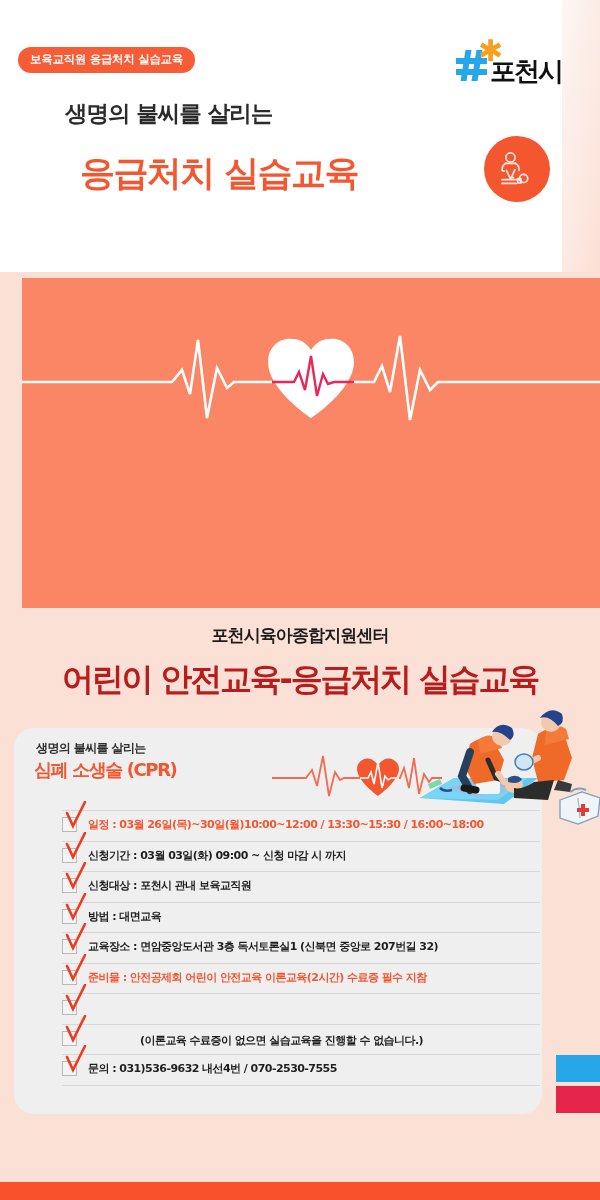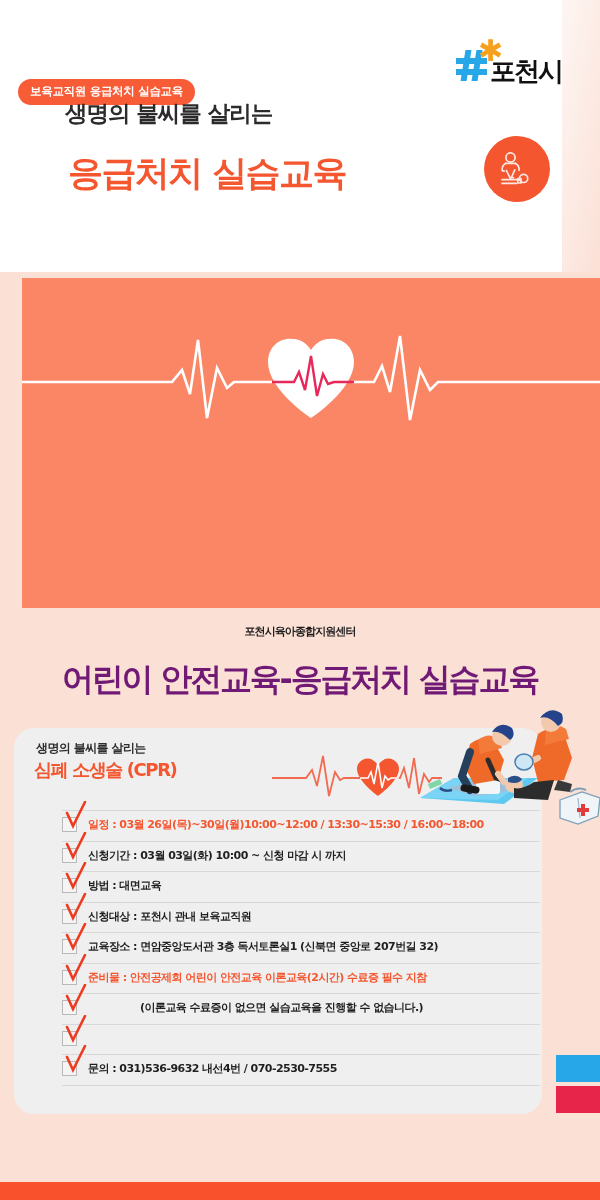--- a/index.html
+++ b/index.html
@@ -8,65 +8,65 @@
     font-family:"DejaVu Sans","Liberation Sans",sans-serif;
     background:#fbe0d5;
   }
   .poster{position:relative;width:600px;height:1200px;background:#fbe0d5;overflow:hidden;}
 
   
   .header{position:absolute;left:0;top:0;width:600px;height:272px;
     background:linear-gradient(100deg,#ffffff 0%,#ffffff 72%,#fdf4f1 88%,#fbe0d5 100%);}
   .hdr-white{position:absolute;left:0;top:0;width:562px;height:272px;background:#fff;}
   .badge{position:absolute;left:18px;top:47px;background:#f85c36;color:#fff;
-    border-radius:13px;padding:5px 12px 6px;font-size:11.5px;font-weight:700;letter-spacing:-0.3px;white-space:nowrap;margin-top:32px;}
+    border-radius:13px;padding:5px 12px 6px;font-size:11.5px;font-weight:700;letter-spacing:-0.3px;white-space:nowrap;}
   .hdr-sub{position:absolute;left:65px;top:98px;font-size:22.5px;font-weight:600;color:#2b2b2b;letter-spacing:-1px;white-space:nowrap;}
-  .hdr-title{position:absolute;left:68px;top:150px;font-size:35px;font-weight:800;color:#f4562f;letter-spacing:-1.6px;white-space:nowrap;}
+  .hdr-title{position:absolute;left:80px;top:150px;font-size:35px;font-weight:800;color:#f4562f;letter-spacing:-1.6px;white-space:nowrap;}
 
   
   .citylogo{position:absolute;right:38px;top:36px;display:flex;align-items:flex-end;height:46px;}
   .hash{position:relative;width:34px;height:34px;margin-right:1px;}
   .hash .hb{position:absolute;background:#27a7e7;}
   .hash .hb.v1{left:8px;top:2px;width:6px;height:31px;transform:skewX(-9deg);}
   .hash .hb.v2{left:19px;top:2px;width:6px;height:31px;transform:skewX(-9deg);}
   .hash .hb.h1{left:1px;top:10px;width:31px;height:6px;}
   .hash .hb.h2{left:1px;top:21px;width:31px;height:6px;}
   .aster{position:absolute;left:23px;top:-12px;color:#f6a11e;font-size:30px;font-weight:900;line-height:1;}
   .cityname{font-size:26px;font-weight:800;color:#111;letter-spacing:-2px;line-height:1;position:relative;top:2px;}
 
   .cprcircle{position:absolute;right:50px;top:136px;width:66px;height:66px;border-radius:50%;
     background:#f4562f;display:flex;align-items:center;justify-content:center;}
 
   
   .banner{position:absolute;left:22px;top:278px;width:578px;height:330px;background:#fa8665;}
 
   
   .center-sub{position:absolute;left:0;top:624px;width:600px;text-align:center;
-    font-size:11px;font-weight:800;color:#1c1c1c;letter-spacing:-0.9px;}
+    font-size:17px;font-weight:800;color:#1c1c1c;letter-spacing:-0.9px;}
   .center-title{position:absolute;left:0;top:658px;width:600px;text-align:center;
-    font-size:32px;font-weight:900;color:#701a75;letter-spacing:-2.2px;white-space:nowrap;}
+    font-size:32px;font-weight:900;color:#b91c1c;letter-spacing:-2.2px;white-space:nowrap;}
 
   
   .card{position:absolute;left:14px;top:728px;width:528px;height:386px;
     background:#efefef;border-radius:20px;}
   .card-sub{position:absolute;left:36px;top:740px;font-size:12px;font-weight:700;color:#2d2d2d;letter-spacing:-0.6px;}
   .card-cpr{position:absolute;left:34px;top:758px;font-size:18px;font-weight:900;color:#f4562f;letter-spacing:-1.4px;white-space:nowrap;}
 
   .ecg-small{position:absolute;left:272px;top:752px;width:170px;height:48px;}
   .illus{position:absolute;left:418px;top:700px;width:182px;height:125px;}
 
   
   .list{position:absolute;left:62px;top:810px;width:478px;}
   .row{position:relative;height:29.5px;border-bottom:1.5px solid #d8d8d8;}
   .row:first-child{border-top:1.5px solid #d8d8d8;}
   .chk{position:absolute;left:0px;top:6px;width:13px;height:13px;border:1.5px solid #b9b9b9;background:#f4f4f4;}
   .tick{position:absolute;left:2px;top:-10px;width:24px;height:28px;pointer-events:none;}
   .rtxt{position:absolute;left:26px;top:6px;font-size:11px;font-weight:600;letter-spacing:-0.55px;color:#1f1f1f;white-space:nowrap;}
   .rtxt.accent{color:#f4562f;}
-  .rtxt.indent{left:78px;}
+  .rtxt.indent{left:78px;margin-top:33px;}
 
   .sq-blue{position:absolute;left:556px;top:1055px;width:44px;height:27px;background:#27a7e7;}
   .sq-red{position:absolute;left:556px;top:1086px;width:44px;height:27px;background:#e72449;}
 
   
   .footer{position:absolute;left:0;top:1118px;width:600px;height:60px;}
   .bottombar{position:absolute;left:0;top:1182px;width:600px;height:18px;background:#f9512c;}
 </style>
 </head>
 <body>
@@ -181,37 +181,37 @@
         <path d="M3 12 L9 25 L21 1" fill="none" stroke="#ee3a1f" stroke-width="2.6" stroke-linecap="round"></path>
       </svg>
       <span class="rtxt accent">일정 : 03월 26일(목)~30일(월)10:00~12:00 / 13:30~15:30 / 16:00~18:00</span>
     </div>
 
     <div class="row">
       <span class="chk"></span>
       <svg class="tick" viewBox="0 0 24 28">
         <path d="M3 12 L9 25 L21 1" fill="none" stroke="#ee3a1f" stroke-width="2.6" stroke-linecap="round"></path>
       </svg>
-      <span class="rtxt">신청기간 : 03월 03일(화)  10:00 ~ 신청 마감 시 까지</span>
+      <span class="rtxt">신청기간 : 03월 03일(화)  09:00 ~ 신청 마감 시 까지</span>
+    </div>
+
+    <div class="row">
+      <span class="chk"></span>
+      <svg class="tick" viewBox="0 0 24 28">
+        <path d="M3 12 L9 25 L21 1" fill="none" stroke="#ee3a1f" stroke-width="2.6" stroke-linecap="round"></path>
+      </svg>
+      <span class="rtxt">신청대상 : 포천시 관내 보육교직원</span>
     </div>
 
     <div class="row">
       <span class="chk"></span>
       <svg class="tick" viewBox="0 0 24 28">
         <path d="M3 12 L9 25 L21 1" fill="none" stroke="#ee3a1f" stroke-width="2.6" stroke-linecap="round"></path>
       </svg>
       <span class="rtxt">방법 : 대면교육</span>
-    </div>
-
-    <div class="row">
-      <span class="chk"></span>
-      <svg class="tick" viewBox="0 0 24 28">
-        <path d="M3 12 L9 25 L21 1" fill="none" stroke="#ee3a1f" stroke-width="2.6" stroke-linecap="round"></path>
-      </svg>
-      <span class="rtxt">신청대상 : 포천시 관내 보육교직원</span>
     </div>
 
     <div class="row">
       <span class="chk"></span>
       <svg class="tick" viewBox="0 0 24 28">
         <path d="M3 12 L9 25 L21 1" fill="none" stroke="#ee3a1f" stroke-width="2.6" stroke-linecap="round"></path>
       </svg>
       <span class="rtxt">교육장소 : 면암중앙도서관 3층 독서토론실1 (신북면 중앙로 207번길 32)</span>
     </div>
 

